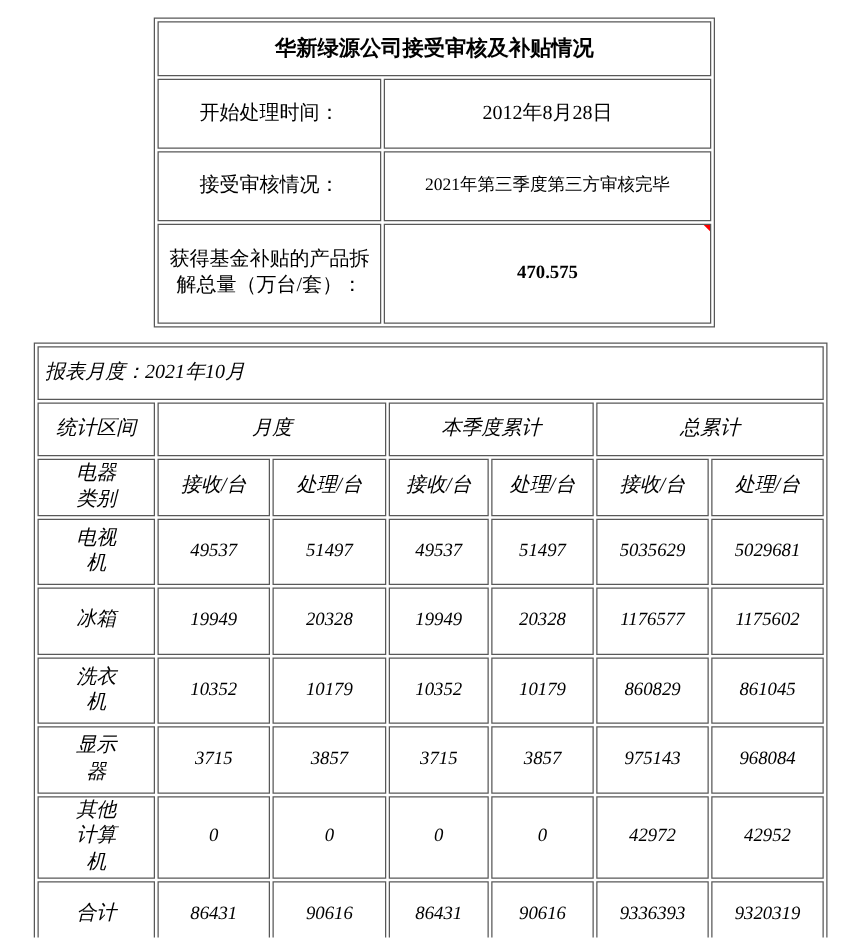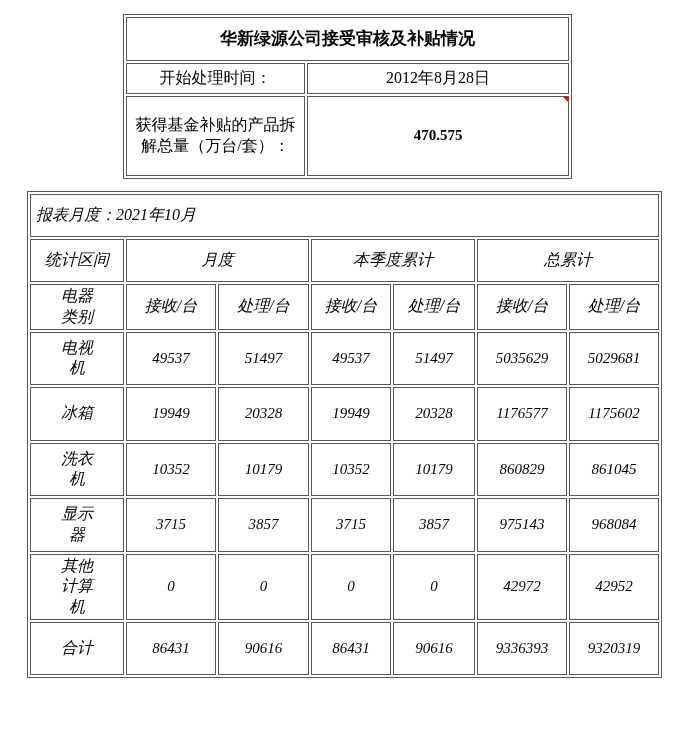--- a/index.html
+++ b/index.html
@@ -20,21 +20,21 @@
     vertical-align:middle;
     font-size:16px;
     line-height:1.3;
     padding:1px 4px;
     word-break:break-all;
   }
 
   
   .summary-table { width:449px; margin:14px 0 0 123px; }
   .summary-table .title-cell { font-weight:bold; font-size:17px; height:44px; }
-  .summary-table .r-label { height:31px;border-radius:12px; }
+  .summary-table .r-label { height:56px;border-radius:12px; }
   .summary-table .r-last td { height:80px; }
   .summary-table .small-val { font-size:14px; }
   .summary-table .num-val { font-size:15px;font-weight:bold; }
   .value-cell { position:relative; }
   .comment-marker {
     position:absolute; top:0; right:0;
     width:0; height:0;
     border-top:5px solid var(--marker,#ff0000);
     border-left:5px solid transparent;
   }
@@ -56,20 +56,24 @@
         <col style="width:179px">
         <col style="width:262px">
       </colgroup>
     <tbody>
         <tr>
       <td colspan="2" class="title-cell">华新绿源公司接受审核及补贴情况</td>
     </tr>
     <tr class="r-label">
       <td>开始处理时间：</td>
       <td class="value-cell">2012年8月28日</td>
+    </tr>
+    <tr class="r-label">
+      <td>接受审核情况：</td>
+      <td class="value-cell small-val">2021年第三季度第三方审核完毕</td>
     </tr>
     <tr class="r-last">
       <td>获得基金补贴的产品拆解总量（万台/套）：</td>
       <td class="value-cell num-val">
         <span>470.575</span>
         <span class="comment-marker"></span>
       </td>
     </tr>
   </tbody>
     </table>

